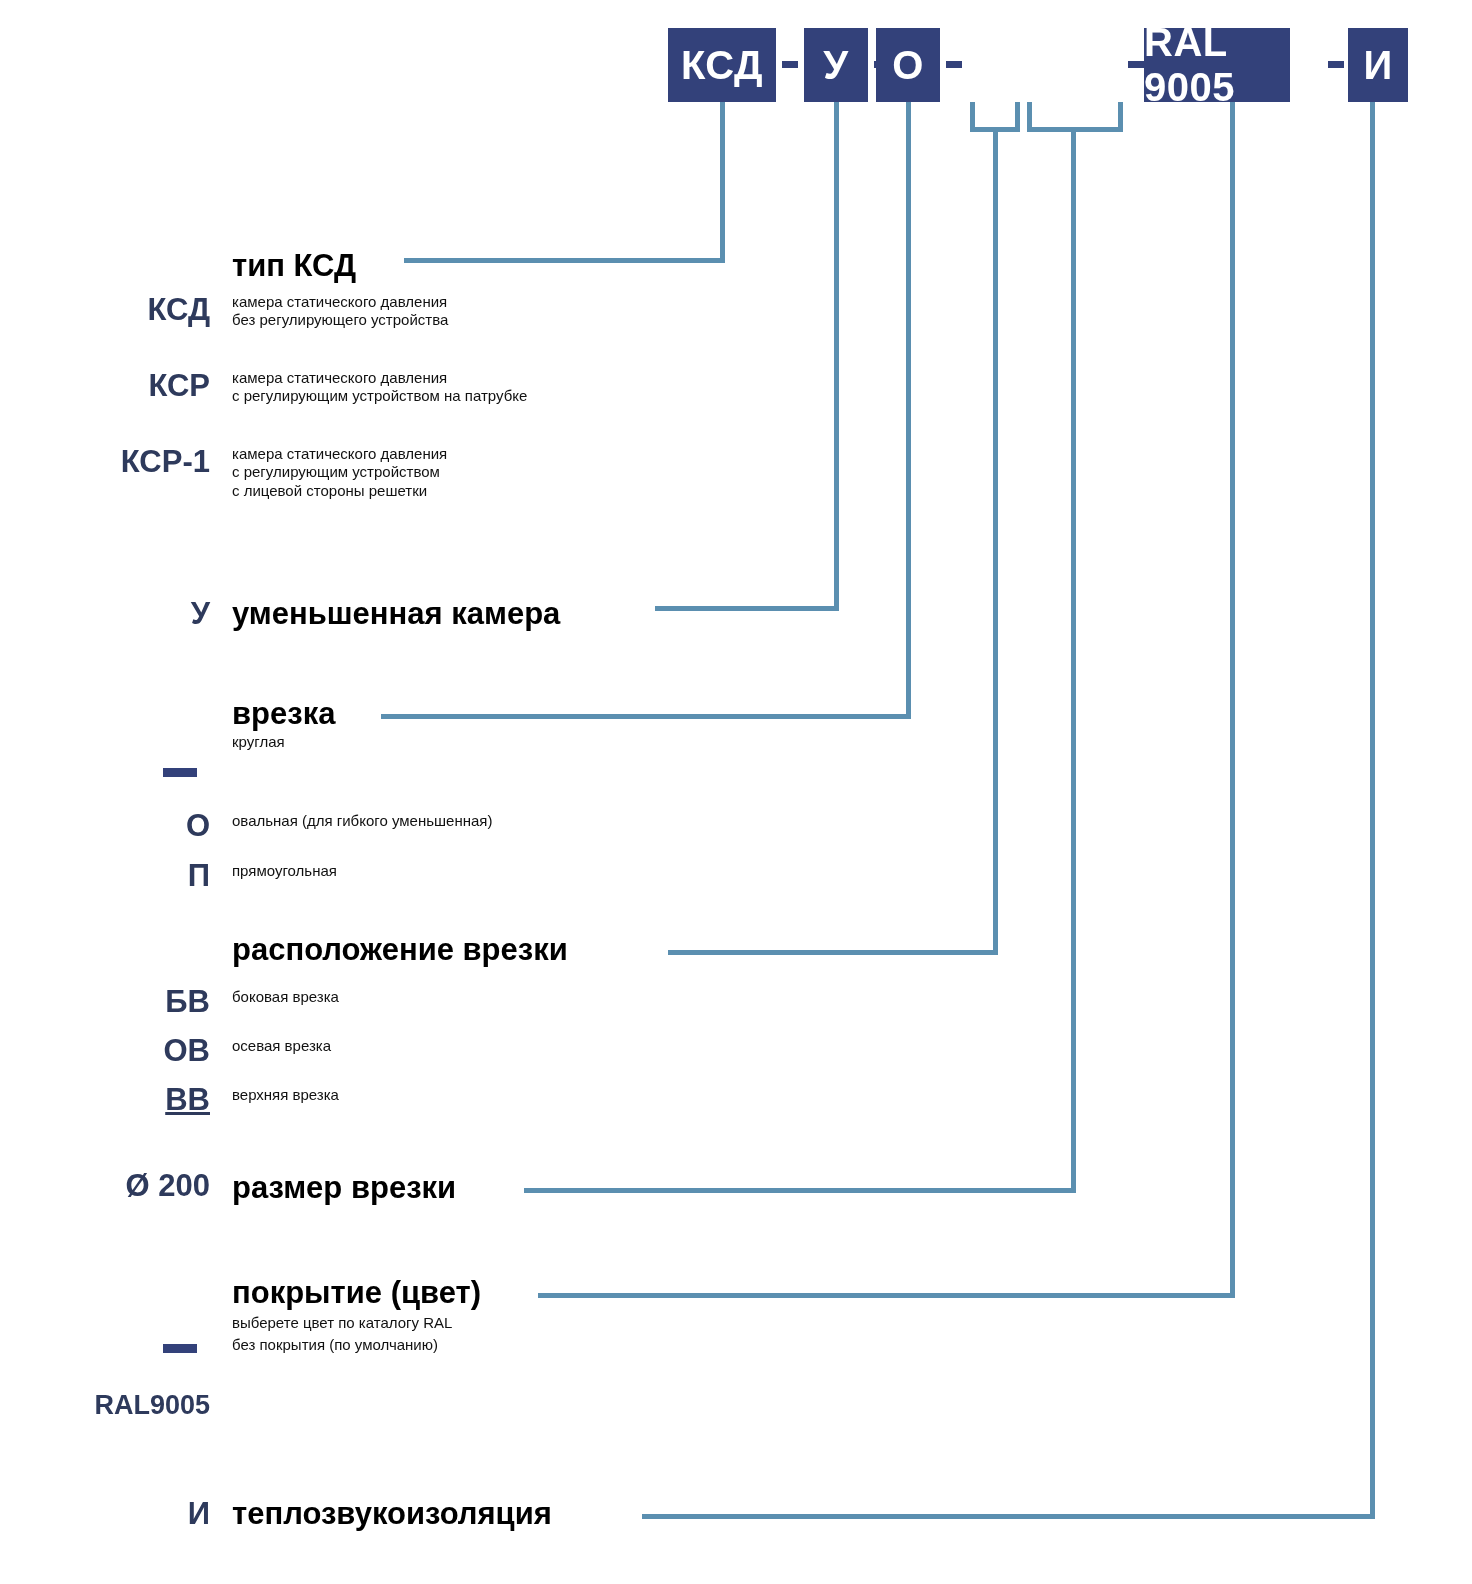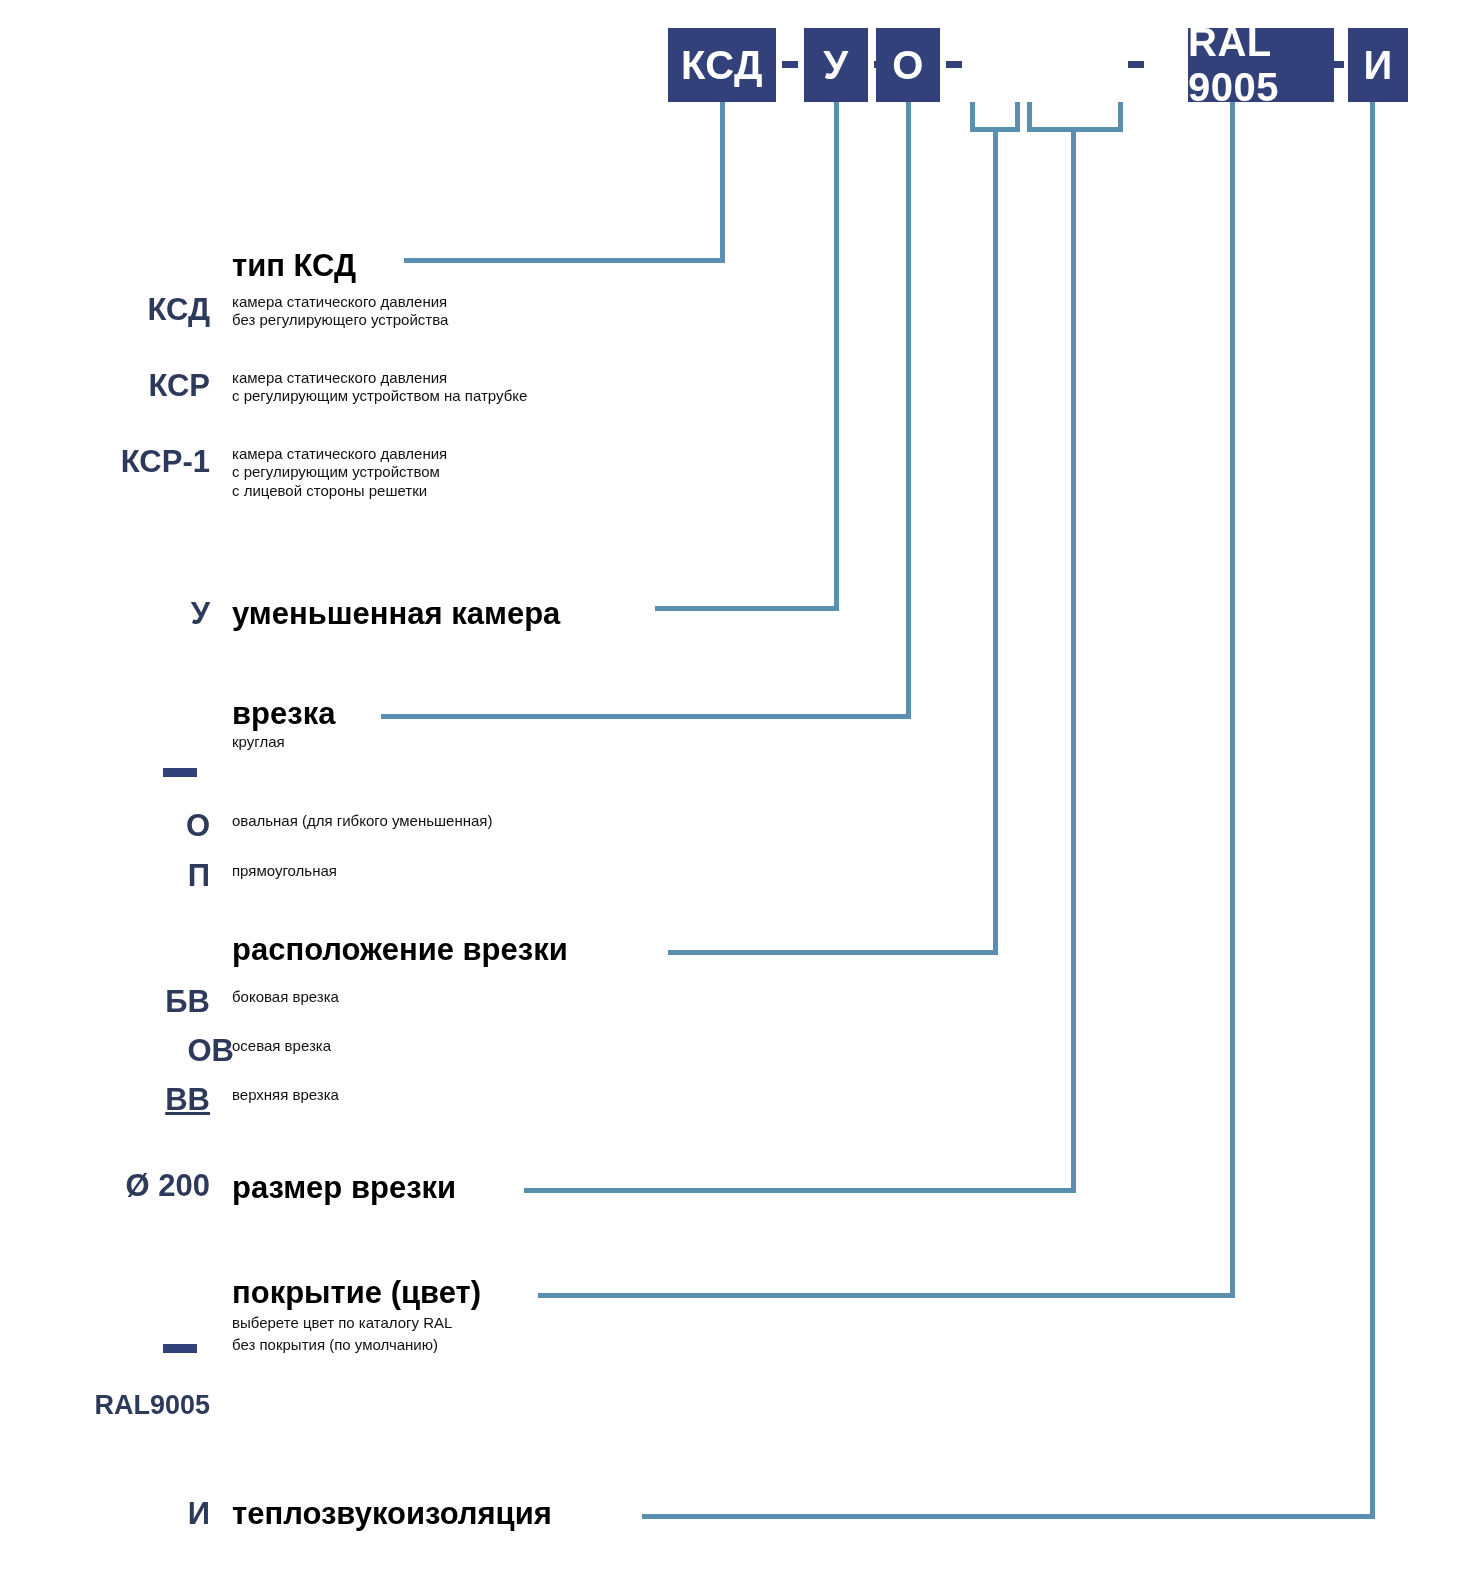--- a/index.html
+++ b/index.html
@@ -96,21 +96,21 @@
   <div class="dash-sep" style="left:782px;"></div>
 
   <div class="code-box" style="left:804px; width:64px;">У</div>
   <div class="dash-sep" style="left:874px;"></div>
 
   <div class="code-box" style="left:876px; width:64px;">О</div>
   <div class="dash-sep" style="left:946px;"></div>
 
   <div class="dash-sep" style="left:1128px;"></div>
 
-  <div class="code-box" style="left:1188px; width:146px;">RAL 9005</div>
+  <div class="code-box" style="left:1144px; width:146px;">RAL 9005</div>
   <div class="dash-sep" style="left:1328px;"></div>
 
   <div class="code-box" style="left:1348px; width:60px;">И</div>
 
   <div class="vline" style="left:970px; top:102px; height:30px;"></div>
   <div class="hline" style="left:970px; top:127px; width:50px;"></div>
   <div class="vline" style="left:1015px; top:102px; height:30px;"></div>
 
   <div class="vline" style="left:1027px; top:102px; height:30px;"></div>
   <div class="hline" style="left:1027px; top:127px; width:96px;"></div>
@@ -164,21 +164,21 @@
   <div class="desc" style="top:812px;">овальная (для гибкого уменьшенная)</div>
 
   <div class="code-label" style="top:858px;">П</div>
   <div class="desc" style="top:862px;">прямоугольная</div>
 
   <div class="heading" style="top:932px;">расположение врезки</div>
 
   <div class="code-label" style="top:984px;">БВ</div>
   <div class="desc" style="top:988px;">боковая врезка</div>
 
-  <div class="code-label" style="top:1033px;padding-left:24px;">ОВ</div>
+  <div class="code-label" style="top:1033px;">ОВ</div>
   <div class="desc" style="top:1037px;">осевая врезка</div>
 
   <div class="code-label" style="top:1082px;text-decoration:underline;">ВВ</div>
   <div class="desc" style="top:1086px;">верхняя врезка</div>
 
   <div class="code-label" style="top:1168px;">Ø 200</div>
   <div class="heading" style="top:1170px;">размер врезки</div>
 
   <div class="heading" style="top:1275px;">покрытие (цвет)</div>
 

